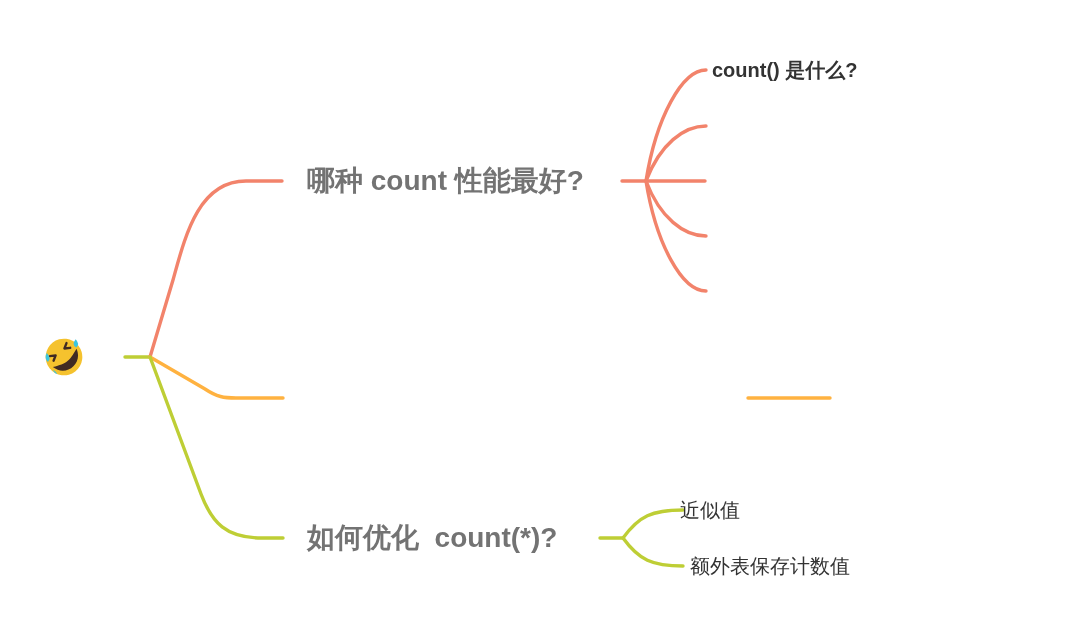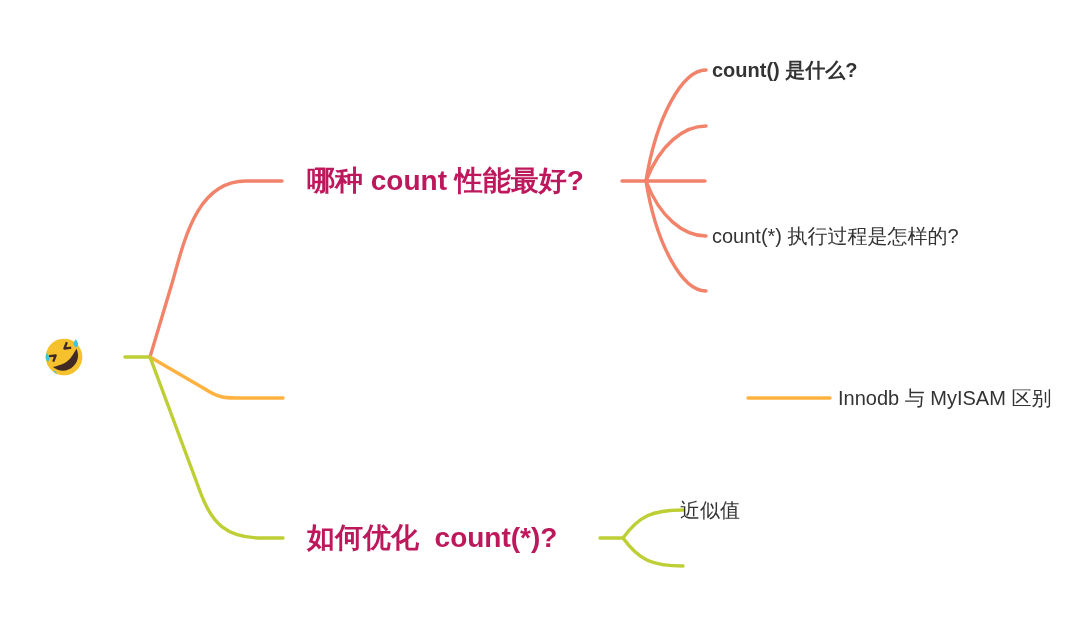--- a/index.html
+++ b/index.html
@@ -1,20 +1,20 @@
 <!DOCTYPE html>
 <html><head>
 <meta charset="utf-8">
 <style>
   html,body{margin:0;padding:0;}
   body{width:1080px;height:623px;background:#ffffff;overflow:hidden;font-family:"Liberation Sans","DejaVu Sans",sans-serif;}
   .canvas{position:relative;width:1080px;height:623px;}
   svg.lines{position:absolute;left:0;top:0;}
   .label{position:absolute;white-space:pre;transform:translateY(-50%);line-height:1;}
-  .main{font-size:28px;font-weight:700;color:#be185d;}
+  .main{font-size:28px;font-weight:700;color:#737373;}
   .child{font-size:20px;font-weight:400;color:#333333;}
   .emoji{position:absolute;left:44px;top:337px;width:40px;height:40px;}
 </style>
 </head>
 <body>
 
 <div class="canvas">
 
   <svg class="lines" width="1080" height="623" fill="none" stroke-linecap="round" stroke-width="3.4">
 
@@ -48,19 +48,18 @@
       <path d="M28.5,2 Q32.5,6 29,9.5 Q24.5,7 28.5,2 Z" fill="#3BC5DE"></path>
       <path d="M2.5,14.5 Q0,19.5 3.5,22.5 Q7,19 2.5,14.5 Z" fill="#3BC5DE"></path>
       <path d="M8,30 Q9.5,33 12,33.5 Q10,30 8,30 Z" fill="#3BC5DE"></path>
     </svg>
   </div>
 
   <div class="label main" style="left:307px;top:181px;">哪种 count 性能最好?</div>
   <div class="label main" style="left:307px;top:538px;">如何优化  count(*)?</div>
 
   <div class="label child" style="left:712px;top:70px;font-weight:bold;">count() 是什么?</div>
-  <div class="label child" style="left:712px;top:236px;">count(*) 执行过程是怎样的?</div>
 
-  <div class="label child" style="left:838px;top:398px;">Innodb 与 MyISAM 区别</div>
 
   <div class="label child" style="left:680px;top:510px;">近似值</div>
+  <div class="label child" style="left:690px;top:566px;">额外表保存计数值</div>
 
 </div>
 
 </body></html>

